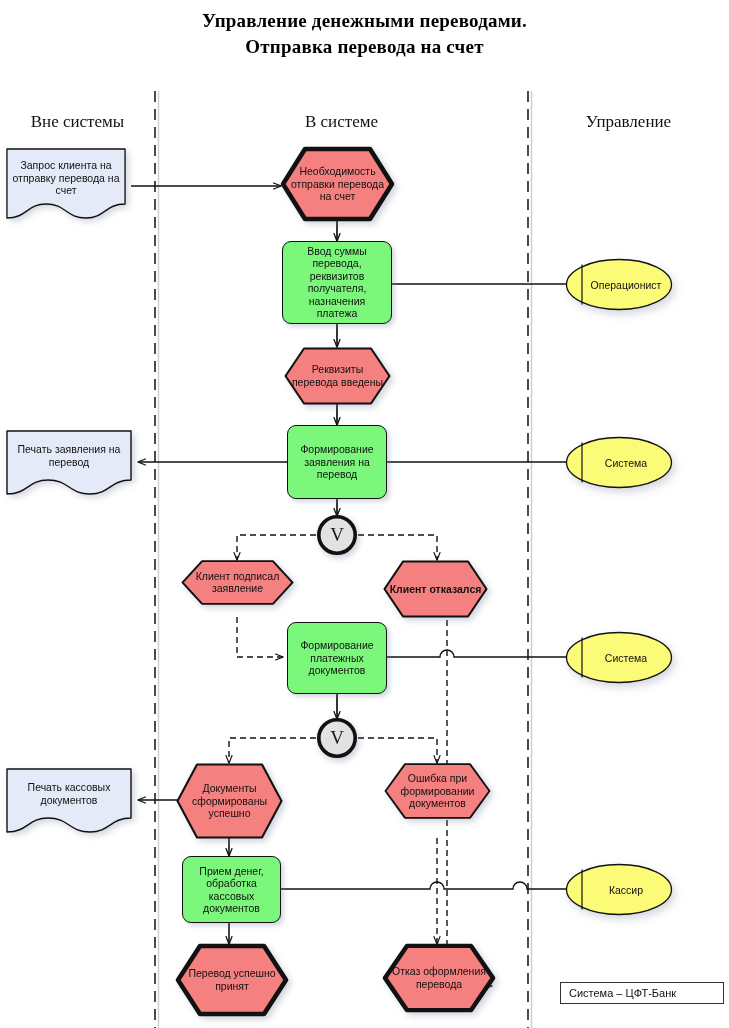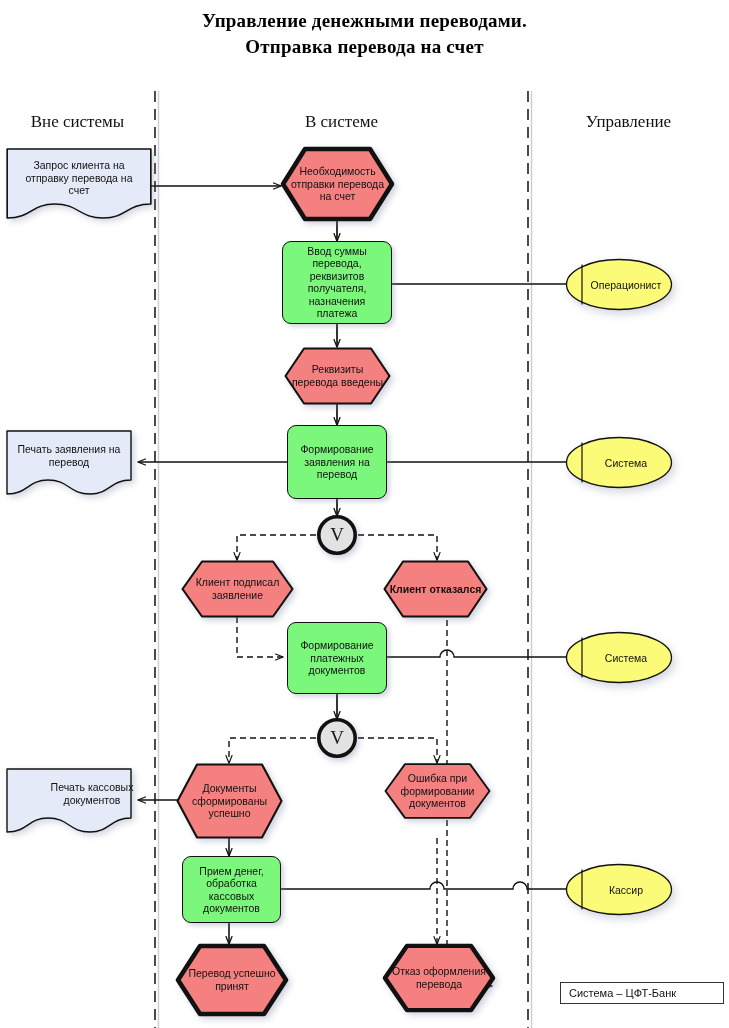--- a/index.html
+++ b/index.html
@@ -158,21 +158,21 @@
 
     <path d="M229,838 L229,856" stroke="#111" stroke-width="1.6" fill="none" marker-end="url(#ah)"></path>
 
     <path d="M437,838 L437,944" stroke="#111" stroke-width="1.4" fill="none" stroke-dasharray="6 4" marker-end="url(#ahd)"></path>
 
     <path d="M281,889 L430,889 A7 7 0 0 1 444,889 L513,889 A7 7 0 0 1 527,889 L568,889" stroke="#111" stroke-width="1.4" fill="none"></path>
 
     <path d="M229,923 L229,944" stroke="#111" stroke-width="1.6" fill="none" marker-end="url(#ah)"></path>
   </svg>
 
-  <div class="node docwrap" style="left:6px;top:148px;width:146px;height:72px;">
+  <div class="node docwrap" style="left:6px;top:148px;width:120px;height:72px;">
     <svg viewBox="0 0 126 72" preserveAspectRatio="none">
       <path d="M1,1 L125,1 L125,56 C104,56 104,70 84,70 C63,70 63,56 42,56 C22,56 22,70 1,70 Z" fill="#e4eaf7" stroke="#111" stroke-width="1.4" stroke-linejoin="round"></path>
     </svg>
     <div class="lbl" style="top:42%;">Запрос клиента на
 отправку перевода на
 счет</div>
   </div>
 
   <div class="node hexwrap" style="left:281px;top:147px;width:113px;height:74px;">
     <svg viewBox="0 0 113 74" preserveAspectRatio="none">
@@ -213,21 +213,21 @@
 перевод</div>
   </div>
 
   <div class="node gatewrap" style="left:316px;top:514px;width:42px;height:42px;">
     <svg viewBox="0 0 42 42">
         <circle cx="21" cy="21" r="18.2" fill="#e2e2e2" stroke="#111" stroke-width="3.6"></circle>
       </svg>
     <div class="gate-letter">V</div>
   </div>
 
-  <div class="node hexwrap" style="left:181px;top:560px;width:113px;height:58px;">
+  <div class="node hexwrap" style="left:181px;top:560px;width:113px;height:45px;">
     <svg viewBox="0 0 113 58" preserveAspectRatio="none">
       <polygon points="21,1.5 92,1.5 111.5,29 92,56.5 21,56.5 1.5,29" fill="#f58080" stroke="#111" stroke-width="2.1" stroke-linejoin="round"></polygon>
     </svg>
     <div class="lbl">Клиент подписал
 заявление</div>
   </div>
 
   <div class="node hexwrap" style="left:383px;top:560px;width:105px;height:58px;font-weight:bold;">
     <svg viewBox="0 0 105 58" preserveAspectRatio="none">
       <polygon points="20,1.5 85,1.5 103.5,29 85,56.5 20,56.5 1.5,29" fill="#f58080" stroke="#111" stroke-width="2.1" stroke-linejoin="round"></polygon>
@@ -263,21 +263,21 @@
     </svg>
     <div class="lbl">Ошибка при
 формировании
 документов</div>
   </div>
 
   <div class="node docwrap" style="left:6px;top:768px;width:126px;height:66px;">
     <svg viewBox="0 0 126 66" preserveAspectRatio="none">
       <path d="M1,1 L125,1 L125,50 C104,50 104,64 84,64 C63,64 63,50 42,50 C22,50 22,64 1,64 Z" fill="#e4eaf7" stroke="#111" stroke-width="1.4" stroke-linejoin="round"></path>
     </svg>
-    <div class="lbl" style="top:40%;margin-left:23px;">Печать кассовых
+    <div class="lbl" style="top:40%;">Печать кассовых
 документов</div>
   </div>
 
   <div class="node activity" style="left:182px;top:856px;width:99px;height:67px;">
     <div class="lbl">Прием денег,
 обработка
 кассовых
 документов</div>
   </div>
 

